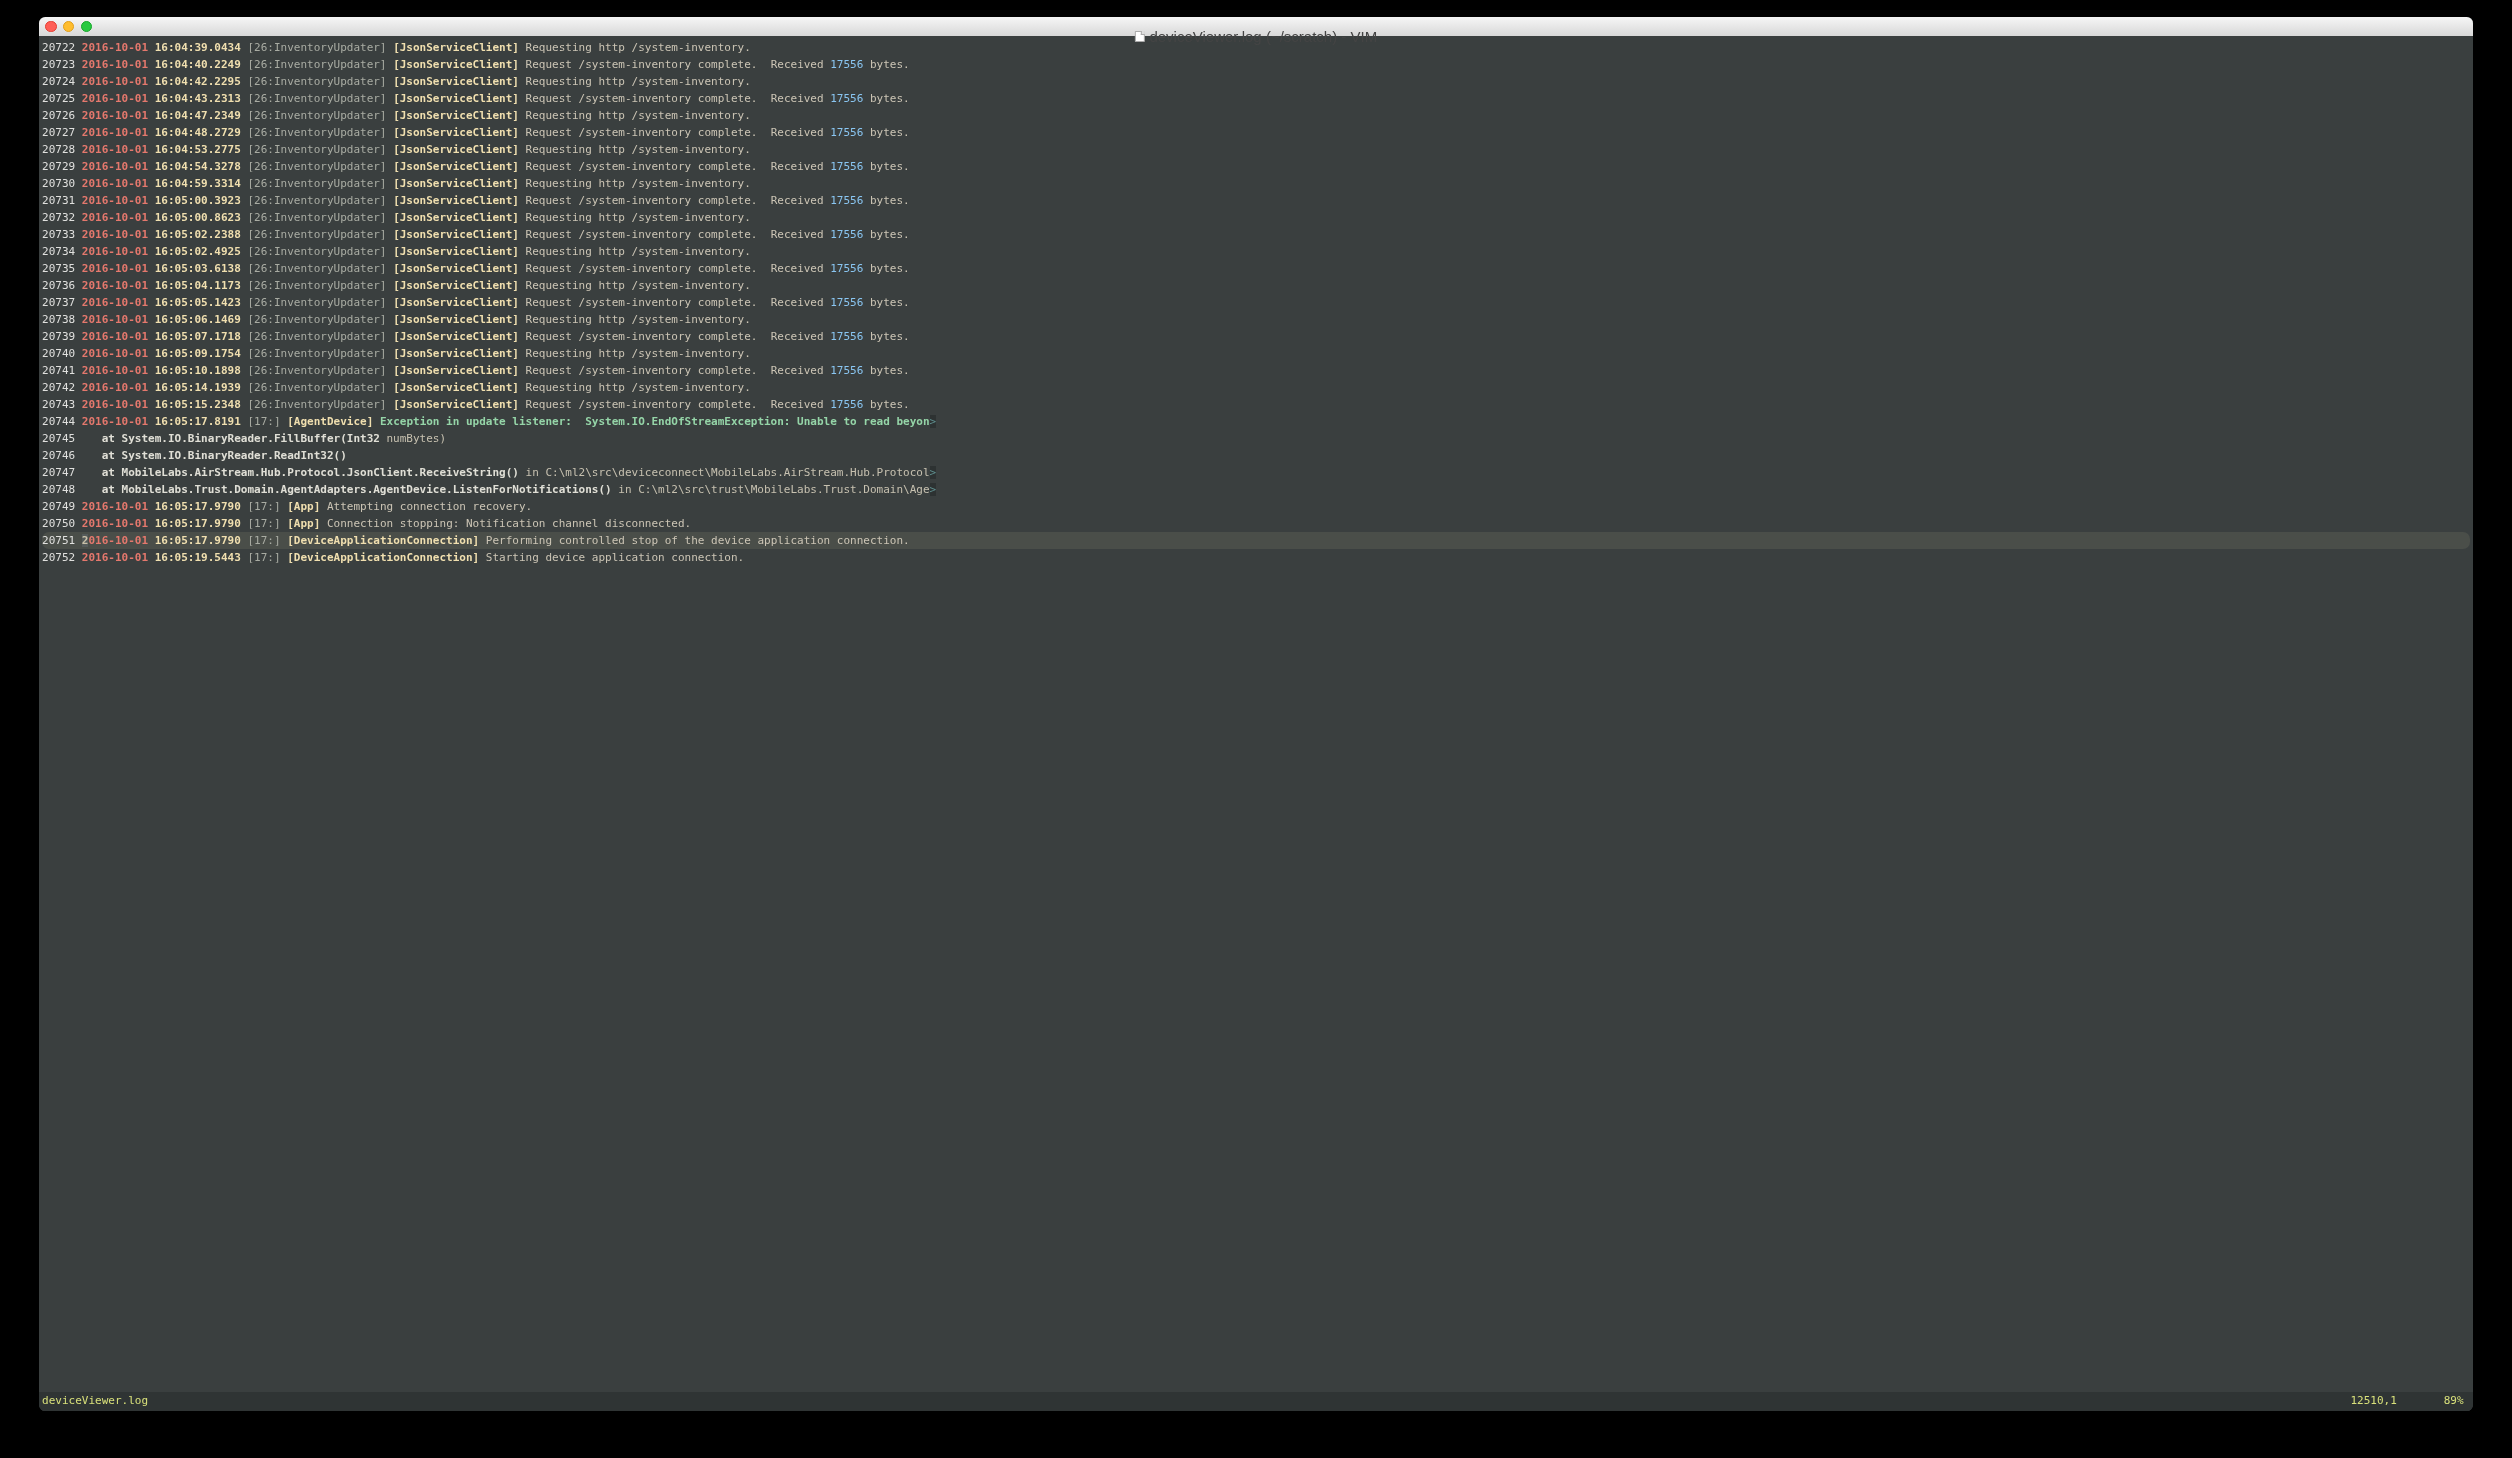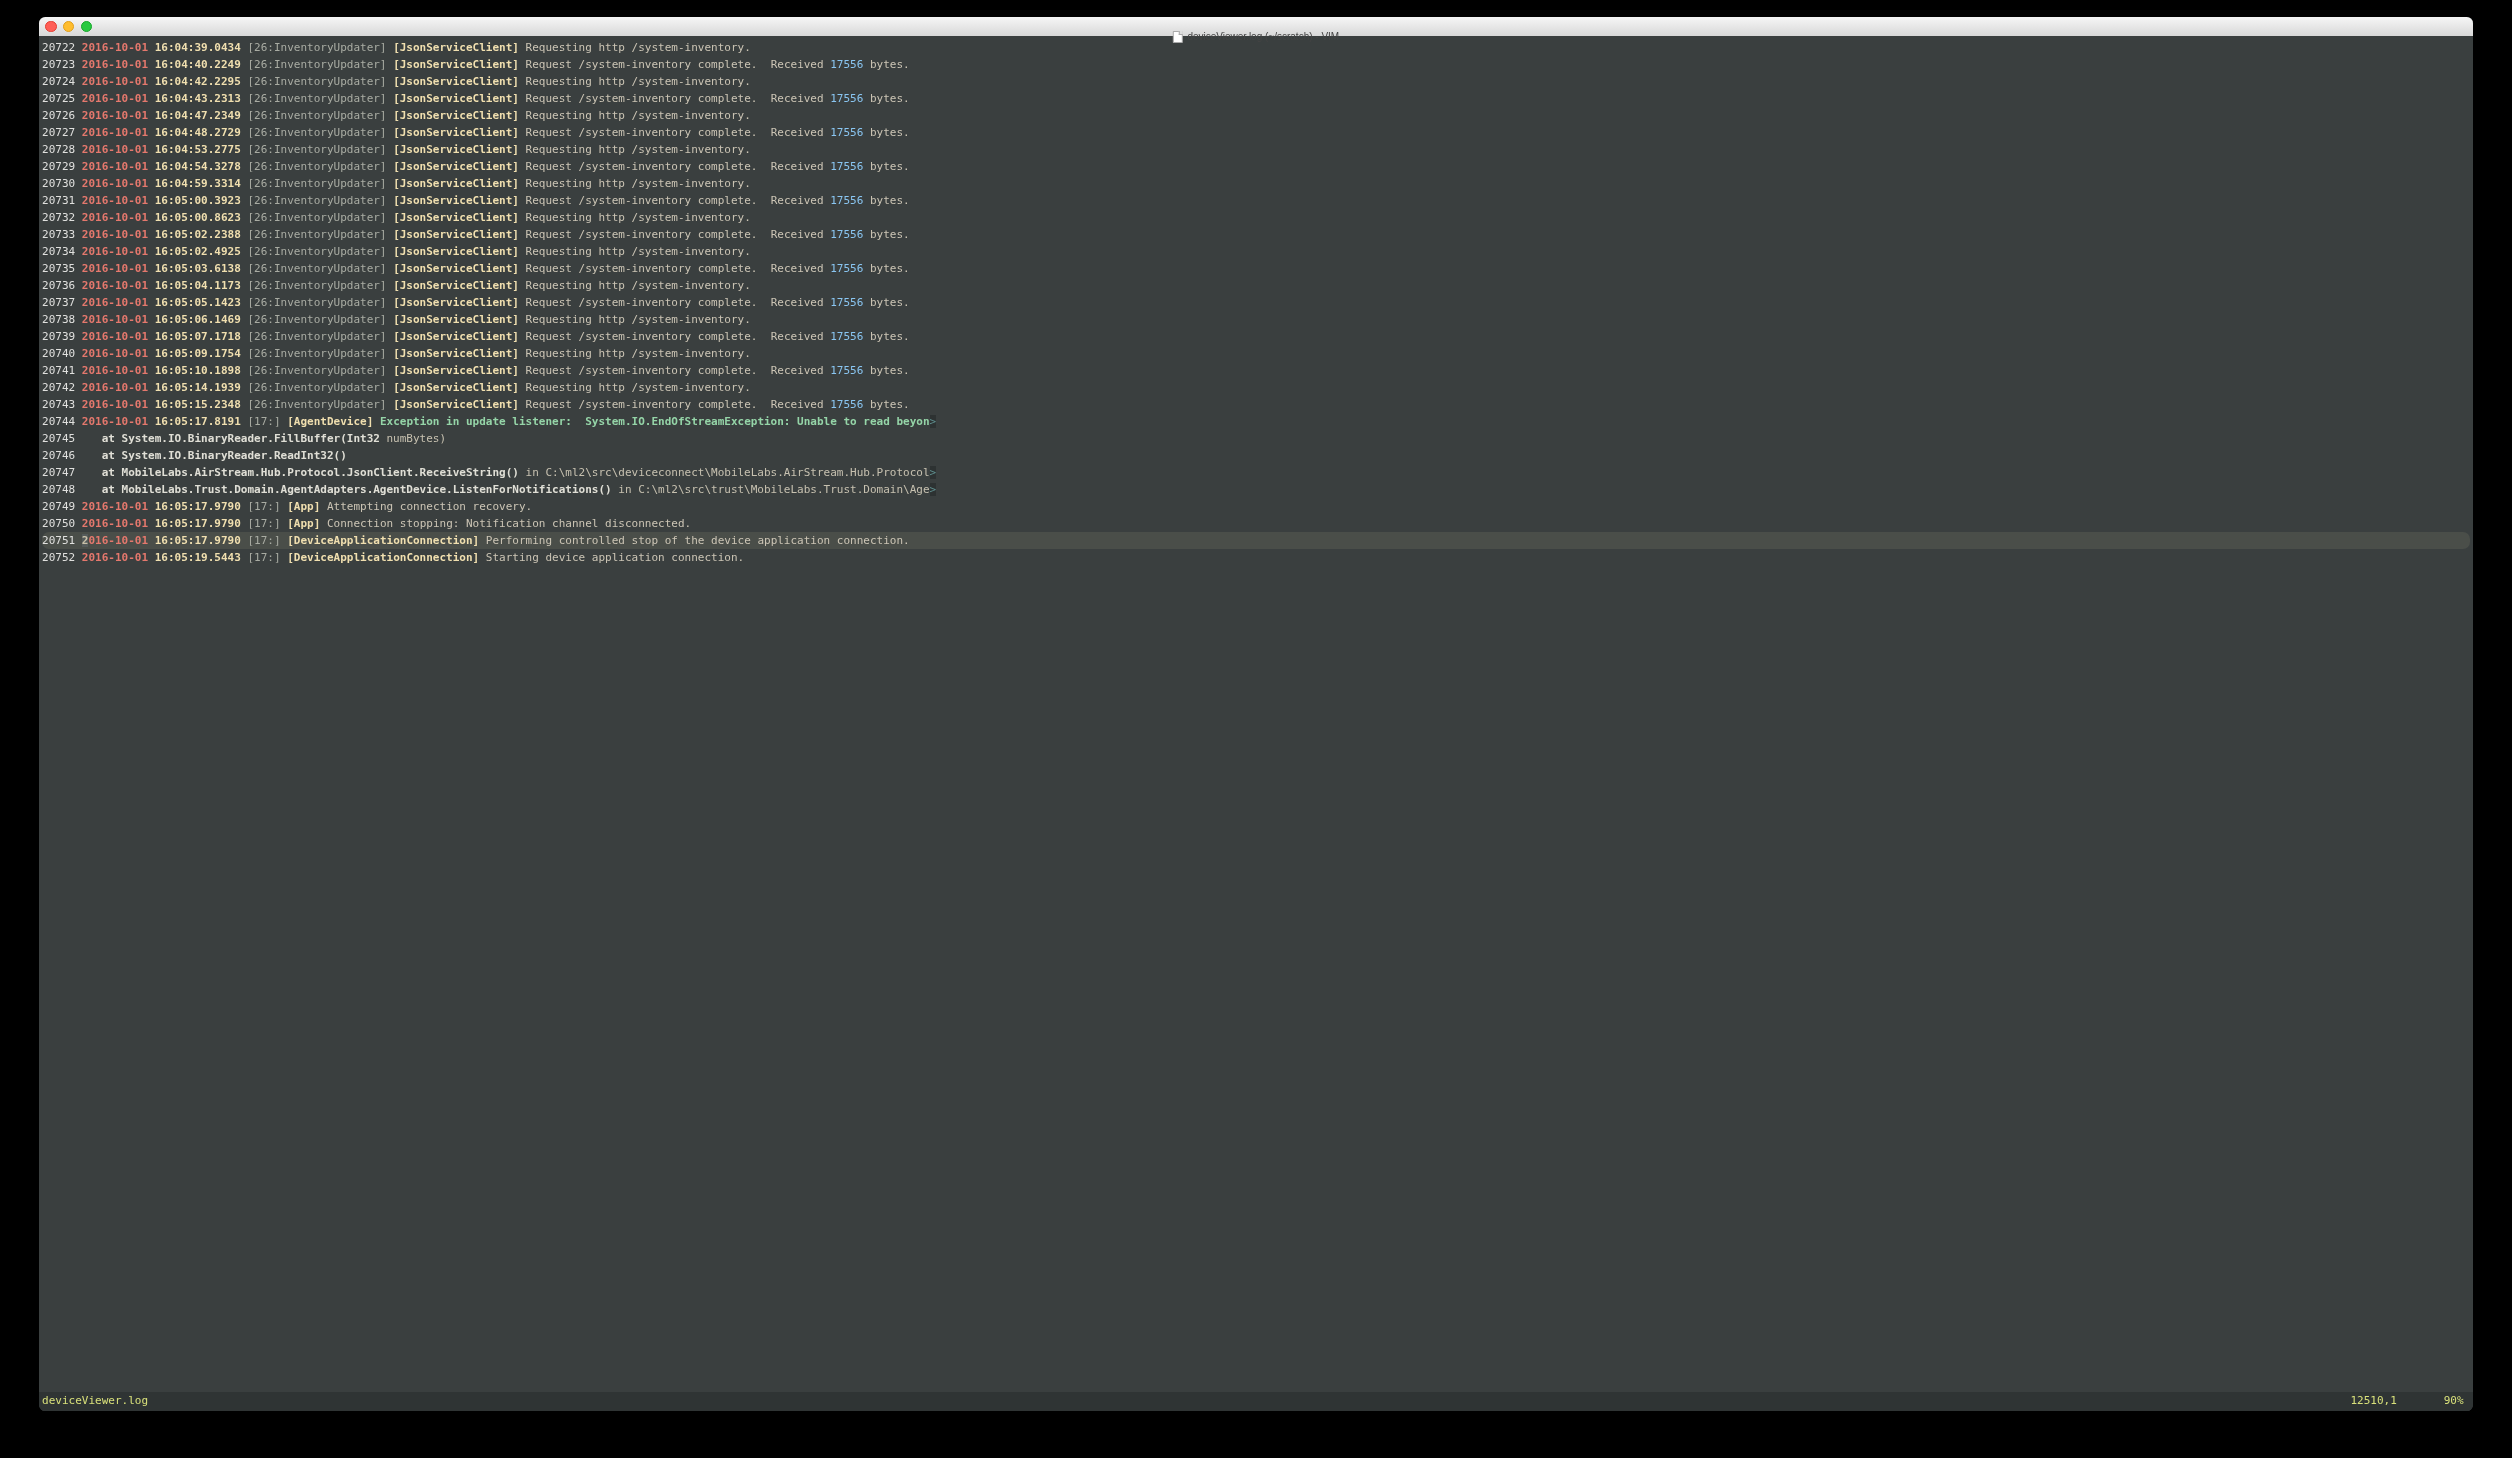--- a/index.html
+++ b/index.html
@@ -45,21 +45,21 @@
   .tl.y { background:#ffbd2e; border:0.8px solid #e09e1a;}
   .tl.g { background:#28c940; border:0.8px solid #17a62b;}
   .title-center {
     position: absolute;
     left: 50%;
     transform: translateX(-50%);
     display: flex;
     align-items: center;
     gap: 4.7px;
     font-family: -apple-system, Helvetica, Arial, sans-serif;
-    font-size: 10px;
+    font-size: 15px;
     color: #444;
     margin-top: 20px;
   }
   .doc-icon {
     width: 7.9px;
     height: 9.4px;
     background: #fff;
     border: 0.8px solid #aaa;
     border-radius: 0.8px;
     position: relative;
@@ -131,16 +131,16 @@
       <span>deviceViewer.log (~/scratch) - VIM</span>
     </div>
   </div>
 
   <div class="editor" id="editor"><span class="line"><span class="ln">20722</span> <span class="date">2016-10-01</span> <span class="time">16:04:39.0434</span> <span class="thr">[26:InventoryUpdater]</span> <span class="svc">[JsonServiceClient]</span> <span class="msg">Requesting http /system-inventory.</span></span><span class="line"><span class="ln">20723</span> <span class="date">2016-10-01</span> <span class="time">16:04:40.2249</span> <span class="thr">[26:InventoryUpdater]</span> <span class="svc">[JsonServiceClient]</span> <span class="msg">Request /system-inventory complete.</span><span class="msg">  Received </span><span class="num">17556</span><span class="msg"> bytes.</span></span><span class="line"><span class="ln">20724</span> <span class="date">2016-10-01</span> <span class="time">16:04:42.2295</span> <span class="thr">[26:InventoryUpdater]</span> <span class="svc">[JsonServiceClient]</span> <span class="msg">Requesting http /system-inventory.</span></span><span class="line"><span class="ln">20725</span> <span class="date">2016-10-01</span> <span class="time">16:04:43.2313</span> <span class="thr">[26:InventoryUpdater]</span> <span class="svc">[JsonServiceClient]</span> <span class="msg">Request /system-inventory complete.</span><span class="msg">  Received </span><span class="num">17556</span><span class="msg"> bytes.</span></span><span class="line"><span class="ln">20726</span> <span class="date">2016-10-01</span> <span class="time">16:04:47.2349</span> <span class="thr">[26:InventoryUpdater]</span> <span class="svc">[JsonServiceClient]</span> <span class="msg">Requesting http /system-inventory.</span></span><span class="line"><span class="ln">20727</span> <span class="date">2016-10-01</span> <span class="time">16:04:48.2729</span> <span class="thr">[26:InventoryUpdater]</span> <span class="svc">[JsonServiceClient]</span> <span class="msg">Request /system-inventory complete.</span><span class="msg">  Received </span><span class="num">17556</span><span class="msg"> bytes.</span></span><span class="line"><span class="ln">20728</span> <span class="date">2016-10-01</span> <span class="time">16:04:53.2775</span> <span class="thr">[26:InventoryUpdater]</span> <span class="svc">[JsonServiceClient]</span> <span class="msg">Requesting http /system-inventory.</span></span><span class="line"><span class="ln">20729</span> <span class="date">2016-10-01</span> <span class="time">16:04:54.3278</span> <span class="thr">[26:InventoryUpdater]</span> <span class="svc">[JsonServiceClient]</span> <span class="msg">Request /system-inventory complete.</span><span class="msg">  Received </span><span class="num">17556</span><span class="msg"> bytes.</span></span><span class="line"><span class="ln">20730</span> <span class="date">2016-10-01</span> <span class="time">16:04:59.3314</span> <span class="thr">[26:InventoryUpdater]</span> <span class="svc">[JsonServiceClient]</span> <span class="msg">Requesting http /system-inventory.</span></span><span class="line"><span class="ln">20731</span> <span class="date">2016-10-01</span> <span class="time">16:05:00.3923</span> <span class="thr">[26:InventoryUpdater]</span> <span class="svc">[JsonServiceClient]</span> <span class="msg">Request /system-inventory complete.</span><span class="msg">  Received </span><span class="num">17556</span><span class="msg"> bytes.</span></span><span class="line"><span class="ln">20732</span> <span class="date">2016-10-01</span> <span class="time">16:05:00.8623</span> <span class="thr">[26:InventoryUpdater]</span> <span class="svc">[JsonServiceClient]</span> <span class="msg">Requesting http /system-inventory.</span></span><span class="line"><span class="ln">20733</span> <span class="date">2016-10-01</span> <span class="time">16:05:02.2388</span> <span class="thr">[26:InventoryUpdater]</span> <span class="svc">[JsonServiceClient]</span> <span class="msg">Request /system-inventory complete.</span><span class="msg">  Received </span><span class="num">17556</span><span class="msg"> bytes.</span></span><span class="line"><span class="ln">20734</span> <span class="date">2016-10-01</span> <span class="time">16:05:02.4925</span> <span class="thr">[26:InventoryUpdater]</span> <span class="svc">[JsonServiceClient]</span> <span class="msg">Requesting http /system-inventory.</span></span><span class="line"><span class="ln">20735</span> <span class="date">2016-10-01</span> <span class="time">16:05:03.6138</span> <span class="thr">[26:InventoryUpdater]</span> <span class="svc">[JsonServiceClient]</span> <span class="msg">Request /system-inventory complete.</span><span class="msg">  Received </span><span class="num">17556</span><span class="msg"> bytes.</span></span><span class="line"><span class="ln">20736</span> <span class="date">2016-10-01</span> <span class="time">16:05:04.1173</span> <span class="thr">[26:InventoryUpdater]</span> <span class="svc">[JsonServiceClient]</span> <span class="msg">Requesting http /system-inventory.</span></span><span class="line"><span class="ln">20737</span> <span class="date">2016-10-01</span> <span class="time">16:05:05.1423</span> <span class="thr">[26:InventoryUpdater]</span> <span class="svc">[JsonServiceClient]</span> <span class="msg">Request /system-inventory complete.</span><span class="msg">  Received </span><span class="num">17556</span><span class="msg"> bytes.</span></span><span class="line"><span class="ln">20738</span> <span class="date">2016-10-01</span> <span class="time">16:05:06.1469</span> <span class="thr">[26:InventoryUpdater]</span> <span class="svc">[JsonServiceClient]</span> <span class="msg">Requesting http /system-inventory.</span></span><span class="line"><span class="ln">20739</span> <span class="date">2016-10-01</span> <span class="time">16:05:07.1718</span> <span class="thr">[26:InventoryUpdater]</span> <span class="svc">[JsonServiceClient]</span> <span class="msg">Request /system-inventory complete.</span><span class="msg">  Received </span><span class="num">17556</span><span class="msg"> bytes.</span></span><span class="line"><span class="ln">20740</span> <span class="date">2016-10-01</span> <span class="time">16:05:09.1754</span> <span class="thr">[26:InventoryUpdater]</span> <span class="svc">[JsonServiceClient]</span> <span class="msg">Requesting http /system-inventory.</span></span><span class="line"><span class="ln">20741</span> <span class="date">2016-10-01</span> <span class="time">16:05:10.1898</span> <span class="thr">[26:InventoryUpdater]</span> <span class="svc">[JsonServiceClient]</span> <span class="msg">Request /system-inventory complete.</span><span class="msg">  Received </span><span class="num">17556</span><span class="msg"> bytes.</span></span><span class="line"><span class="ln">20742</span> <span class="date">2016-10-01</span> <span class="time">16:05:14.1939</span> <span class="thr">[26:InventoryUpdater]</span> <span class="svc">[JsonServiceClient]</span> <span class="msg">Requesting http /system-inventory.</span></span><span class="line"><span class="ln">20743</span> <span class="date">2016-10-01</span> <span class="time">16:05:15.2348</span> <span class="thr">[26:InventoryUpdater]</span> <span class="svc">[JsonServiceClient]</span> <span class="msg">Request /system-inventory complete.</span><span class="msg">  Received </span><span class="num">17556</span><span class="msg"> bytes.</span></span><span class="line"><span class="ln">20744</span> <span class="date">2016-10-01</span> <span class="time">16:05:17.8191</span> <span class="thr">[17:]</span> <span class="svc">[AgentDevice]</span> <span class="err">Exception in update listener:  System.IO.EndOfStreamException: Unable to read beyon</span><span class="extend">&gt;</span></span><span class="line"><span class="ln">20745</span> <span class="trace">   at </span><span class="trace">System.IO.BinaryReader.FillBuffer(Int32</span><span class="tracepath"> numBytes)</span></span><span class="line"><span class="ln">20746</span> <span class="trace">   at </span><span class="trace">System.IO.BinaryReader.ReadInt32()</span></span><span class="line"><span class="ln">20747</span> <span class="trace">   at </span><span class="trace">MobileLabs.AirStream.Hub.Protocol.JsonClient.ReceiveString()</span><span class="tracepath"> in C:\ml2\src\deviceconnect\MobileLabs.AirStream.Hub.Protocol</span><span class="extend">&gt;</span></span><span class="line"><span class="ln">20748</span> <span class="trace">   at </span><span class="trace">MobileLabs.Trust.Domain.AgentAdapters.AgentDevice.ListenForNotifications()</span><span class="tracepath"> in C:\ml2\src\trust\MobileLabs.Trust.Domain\Age</span><span class="extend">&gt;</span></span><span class="line"><span class="ln">20749</span> <span class="date">2016-10-01</span> <span class="time">16:05:17.9790</span> <span class="thr">[17:]</span> <span class="svc">[App]</span> <span class="msg">Attempting connection recovery.</span></span><span class="line"><span class="ln">20750</span> <span class="date">2016-10-01</span> <span class="time">16:05:17.9790</span> <span class="thr">[17:]</span> <span class="svc">[App]</span> <span class="msg">Connection stopping: Notification channel disconnected.</span></span><span class="line row-active"><span class="ln">20751</span> <span class="date cursorcell">2</span><span class="date">016-10-01</span> <span class="time">16:05:17.9790</span> <span class="thr">[17:]</span> <span class="svc">[DeviceApplicationConnection]</span> <span class="msg">Performing controlled stop of the device application connection.</span></span><span class="line"><span class="ln">20752</span> <span class="date">2016-10-01</span> <span class="time">16:05:19.5443</span> <span class="thr">[17:]</span> <span class="svc">[DeviceApplicationConnection]</span> <span class="msg">Starting device application connection.</span></span></div>
 
   <div class="status">
     <span class="fname">deviceViewer.log</span>
     <span class="sp"></span>
     <span class="pos">12510,1</span>
-    <span class="pct">90%</span>
+    <span class="pct">89%</span>
   </div>
 </div>
 
 
 </body></html>

